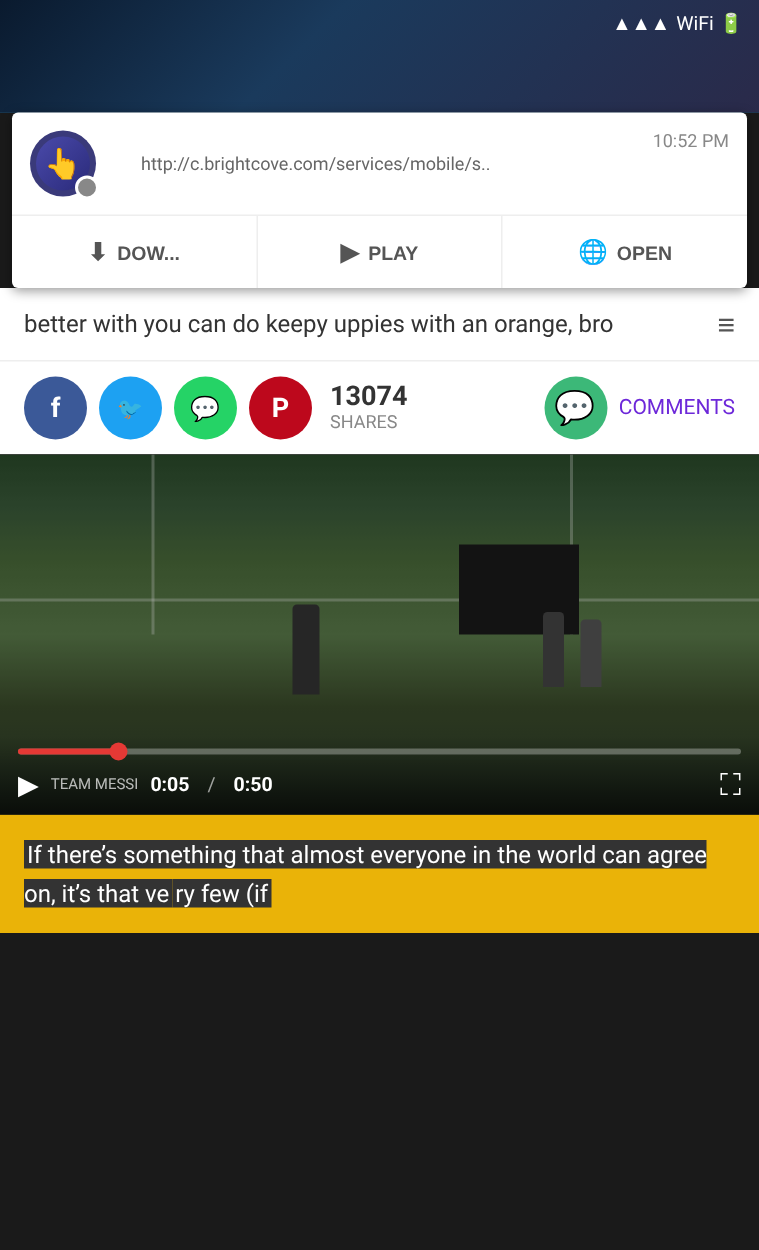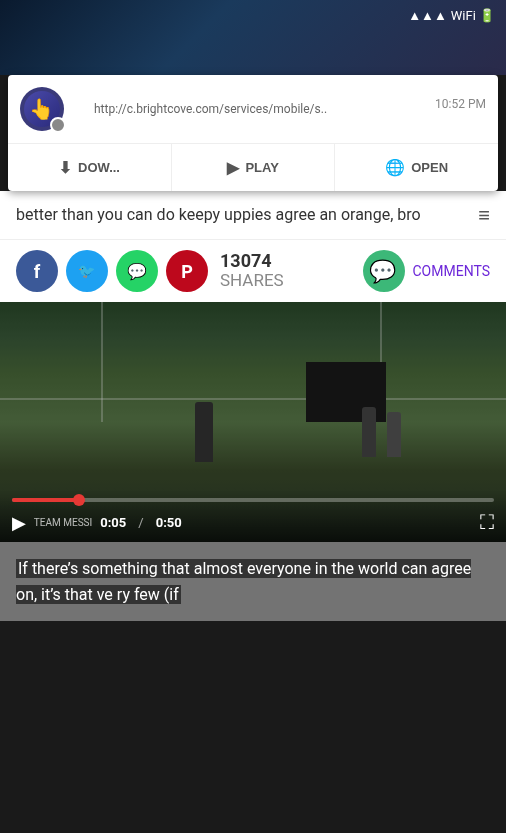--- a/index.html
+++ b/index.html
@@ -111,21 +111,20 @@
       white-space: nowrap;
       overflow: hidden;
       text-overflow: ellipsis;
       max-width: 280px;
       margin-left: 20px;
     }
     .notification-time {
       font-size: 12px;
       color: #888;
       align-self: flex-start;
-      margin-top: 10px;
     }
     .notification-actions {
       display: flex;
       border-top: 1px solid #eee;
       margin-top: 6px;
     }
     .action-btn {
       flex: 1;
       padding: 14px 8px;
       display: flex;
@@ -193,21 +192,21 @@
     .shares-block {
       margin-left: 4px;
     }
     .shares-count {
       font-size: 18px;
       font-weight: bold;
       color: #333;
       line-height: 1;
     }
     .shares-label {
-      font-size: 17px;
+      font-size: 12px;
       color: #888;
     }
 
     .comments-btn {
       margin-left: auto;
       display: flex;
       align-items: center;
       gap: 8px;
       cursor: pointer;
     }
@@ -333,21 +332,21 @@
     }
     
     .video-overlay {
       position: absolute;
       inset: 0;
       background: rgba(0,0,0,0.25);
     }
 
     
     .bottom-article {
-      background: #737373;
+      background: #eab308;
       padding: 14px 16px;
     }
     .bottom-text {
       font-size: 16px;
       color: #333;
       line-height: 1.6;
     }
     .bottom-text span {
       background: #333;
       color: #fff;
@@ -393,21 +392,21 @@
     <button class="action-btn">
       <span class="action-icon">🌐</span>
       <span>OPEN</span>
     </button>
   </div>
 </div>
 
 <div class="main-content">
   <div style="position:relative;">
     <span class="menu-icon">≡</span>
-    <p class="article-text">better than you can do keepy uppies agree an orange, bro</p>
+    <p class="article-text">better with you can do keepy uppies with an orange, bro</p>
   </div>
 </div>
 
 <div class="social-bar">
   <div class="social-btn fb">
     <span>f</span>
   </div>
   <div class="social-btn tw">
     <span style="font-size:14px;">🐦</span>
   </div>

